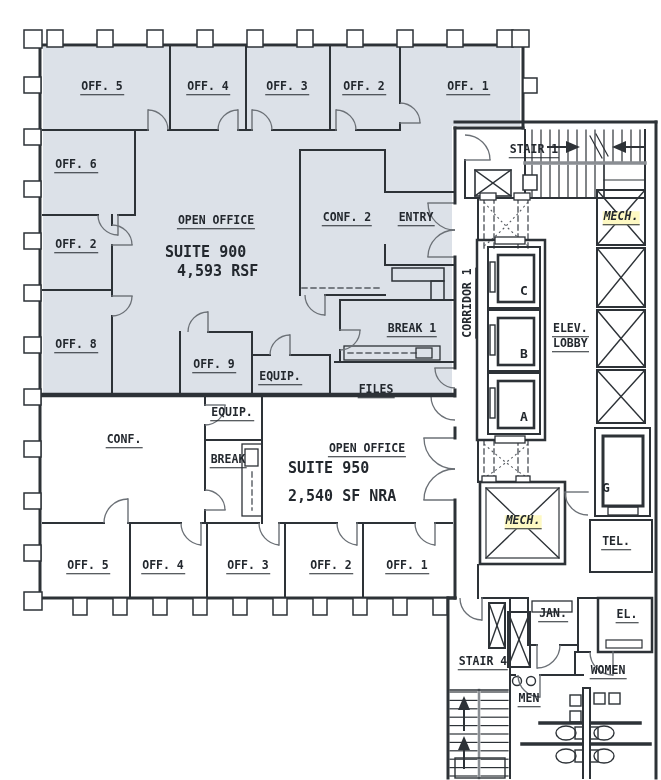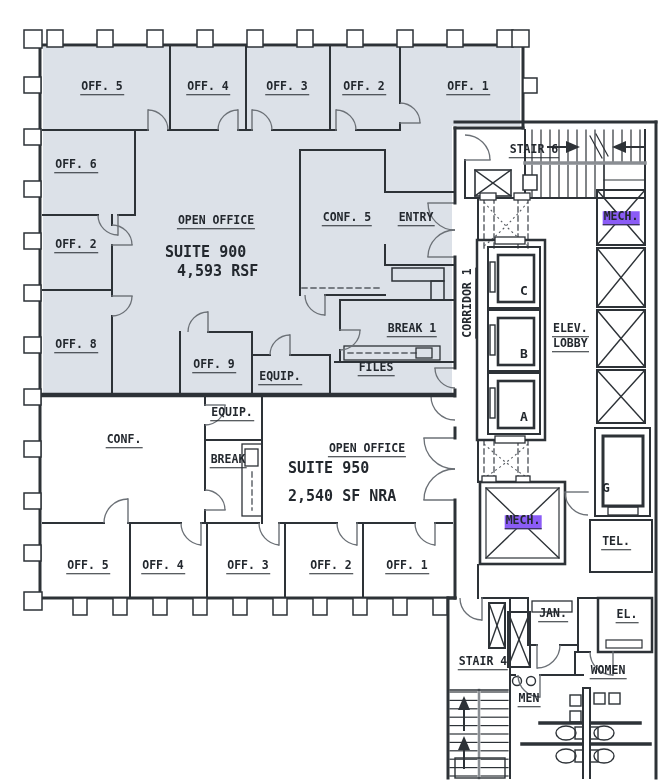--- a/index.html
+++ b/index.html
@@ -5,21 +5,21 @@
   html,body{margin:0;padding:0;background:#fff;}
   .plan{position:relative;width:661px;height:780px;background:#fff;overflow:hidden;
         font-family:"DejaVu Sans Mono",monospace;}
   .plan svg{position:absolute;left:0;top:0;}
   .lbl{position:absolute;transform:translate(-50%,-50%);font:bold 11.5px "DejaVu Sans Mono",monospace;
        color:#23282e;border-bottom:1.6px solid #23282e;padding:0 1px 1px;white-space:nowrap;line-height:1;}
   .plain{border-bottom:none;}
   .ttl{position:absolute;transform:translateY(-50%);font:bold 15px "DejaVu Sans Mono",monospace;
        color:#23282e;white-space:nowrap;line-height:1;text-align:right;}
   .la{transform:translateY(-50%);}
-  .halo{background:#8b5cf6;}
+  .halo{background:#fef9c3;font-style:italic;}
   .rot{transform:translate(-50%,-50%) rotate(-90deg);}
   .lift{font-size:13px;}
 </style>
 </head>
 <body>
 
 <div class="plan">
   <svg id="plan-svg" width="661" height="780" viewBox="0 0 661 780">
     <g id="gFill">
         <polygon points="43,47 520,47 520,126 452,126 452,393 43,393" fill="#dce1e8"></polygon>
@@ -379,40 +379,40 @@
   <span class="lbl" style="left:208px;top:88px">OFF. 4</span>
   <span class="lbl" style="left:287px;top:88px">OFF. 3</span>
   <span class="lbl" style="left:364px;top:88px">OFF. 2</span>
   <span class="lbl" style="left:468px;top:88px">OFF. 1</span>
   <span class="lbl" style="left:76px;top:166px">OFF. 6</span>
   <span class="lbl" style="left:76px;top:246px">OFF. 2</span>
   <span class="lbl" style="left:76px;top:346px">OFF. 8</span>
   <span class="lbl" style="left:216px;top:222px">OPEN OFFICE</span>
   <span class="ttl" style="left:165px;top:252px">SUITE 900</span>
   <span class="ttl" style="left:177px;top:271px">4,593 RSF</span>
-  <span class="lbl" style="left:347px;top:219px">CONF. 5</span>
+  <span class="lbl" style="left:347px;top:219px">CONF. 2</span>
   <span class="lbl" style="left:416px;top:219px">ENTRY</span>
   <span class="lbl" style="left:412px;top:330px">BREAK 1</span>
-  <span class="lbl" style="left:376px;top:369px">FILES</span>
+  <span class="lbl" style="left:376px;top:391px">FILES</span>
   <span class="lbl" style="left:214px;top:366px">OFF. 9</span>
   <span class="lbl" style="left:280px;top:378px">EQUIP.</span>
 
   <span class="lbl" style="left:232px;top:414px">EQUIP.</span>
   <span class="lbl" style="left:124px;top:441px">CONF.</span>
   <span class="lbl" style="left:228px;top:461px">BREAK</span>
   <span class="lbl" style="left:367px;top:450px">OPEN OFFICE</span>
   <span class="ttl" style="left:288px;top:468px">SUITE 950</span>
   <span class="ttl" style="left:288px;top:496px">2,540 SF NRA</span>
   <span class="lbl" style="left:88px;top:567px">OFF. 5</span>
   <span class="lbl" style="left:163px;top:567px">OFF. 4</span>
   <span class="lbl" style="left:248px;top:567px">OFF. 3</span>
   <span class="lbl" style="left:331px;top:567px">OFF. 2</span>
   <span class="lbl" style="left:407px;top:567px">OFF. 1</span>
 
-  <span class="lbl" style="left:534px;top:151px">STAIR 6</span>
+  <span class="lbl" style="left:534px;top:151px">STAIR 1</span>
   <span class="lbl halo" style="left:621px;top:218px">MECH.</span>
   <span class="lbl rot" style="left:469px;top:303px">CORRIDOR 1</span>
   <span class="lbl plain lift" style="left:524px;top:291px">C</span>
   <span class="lbl plain lift" style="left:524px;top:354px">B</span>
   <span class="lbl plain lift" style="left:524px;top:417px">A</span>
   <span class="lbl la" style="left:552px;top:330px">ELEV.</span>
   <span class="lbl la" style="left:552px;top:345px">LOBBY</span>
   <span class="lbl halo" style="left:523px;top:522px">MECH.</span>
   <span class="lbl plain lift la" style="left:601px;top:488px">G</span>
   <span class="lbl" style="left:616px;top:543px">TEL.</span>

